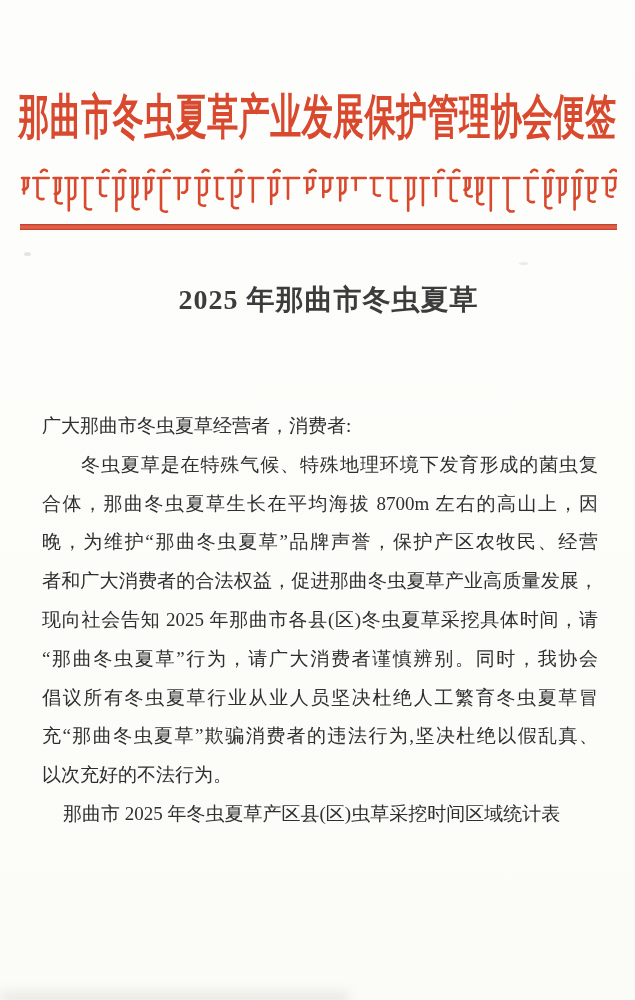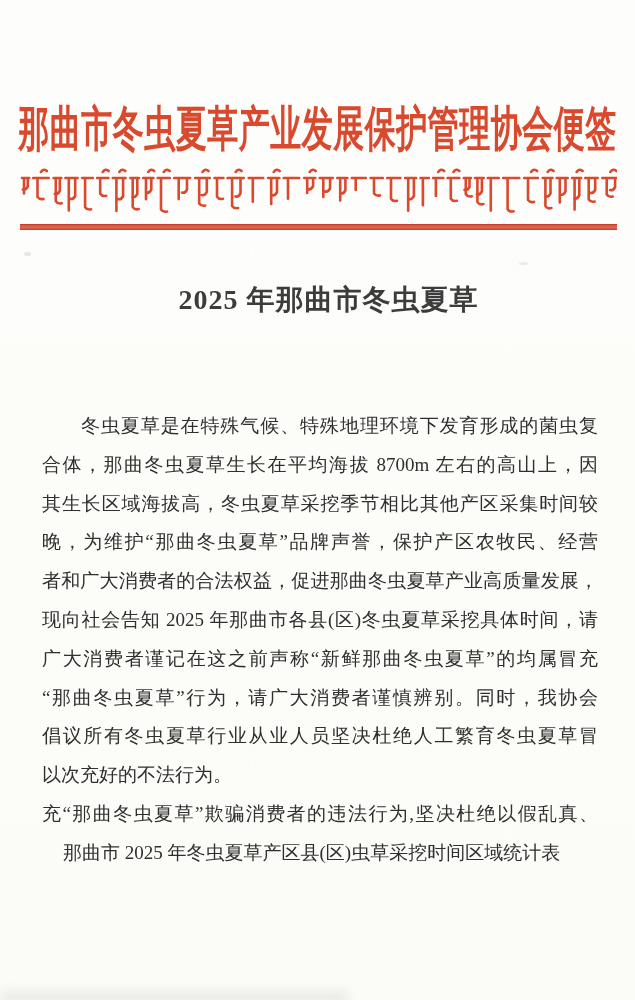--- a/index.html
+++ b/index.html
@@ -16,21 +16,20 @@
   .letterhead-title {
     position: absolute;
     top: 84px; left: 18px; right: 18px;
     height: 66px;
     line-height: 66px;
     text-align: center;
     white-space: nowrap;
     font-size: 31px;
     font-weight: bold;
     color: #d8492e;
-    margin-top: 12px;
   }
   .letterhead-title span {
     display: inline-block;
     transform: scaleY(1.55);
     transform-origin: 50% 50%;
     letter-spacing: 0.5px;
   }
   .tibetan-line {
     position: absolute;
     top: 164px; left: 20px;
@@ -149,30 +148,29 @@
       </svg>
   </div>
 
   <div class="red-rule"></div>
 
   <div class="doc-title">
     <div>2025 年那曲市冬虫夏草</div>
   </div>
 
   <div class="body-text">
+    <p class="line">广大那曲市冬虫夏草经营者，消费者:</p>
     <p class="line justify indent-2">冬虫夏草是在特殊气候、特殊地理环境下发育形成的菌虫复</p>
     <p class="line justify">合体，那曲冬虫夏草生长在平均海拔 8700m 左右的高山上，因</p>
-    <p class="line justify">其生长区域海拔高，冬虫夏草采挖季节相比其他产区采集时间较</p>
     <p class="line justify">晚，为维护“那曲冬虫夏草”品牌声誉，保护产区农牧民、经营</p>
     <p class="line justify">者和广大消费者的合法权益，促进那曲冬虫夏草产业高质量发展，</p>
     <p class="line justify">现向社会告知 2025 年那曲市各县(区)冬虫夏草采挖具体时间，请</p>
-    <p class="line justify">广大消费者谨记在这之前声称“新鲜那曲冬虫夏草”的均属冒充</p>
     <p class="line justify">“那曲冬虫夏草”行为，请广大消费者谨慎辨别。同时，我协会</p>
     <p class="line justify">倡议所有冬虫夏草行业从业人员坚决杜绝人工繁育冬虫夏草冒</p>
+    <p class="line justify">充“那曲冬虫夏草”欺骗消费者的违法行为,坚决杜绝以假乱真、</p>
     <p class="line">以次充好的不法行为。</p>
-    <p class="line justify">充“那曲冬虫夏草”欺骗消费者的违法行为,坚决杜绝以假乱真、</p>
     <p class="line indent-1">那曲市 2025 年冬虫夏草产区县(区)虫草采挖时间区域统计表</p>
   </div>
 
   <div class="speck-a"></div>
   <div class="speck-b"></div>
   <div class="scan-shadow"></div>
 </div>
 
 </body></html>

